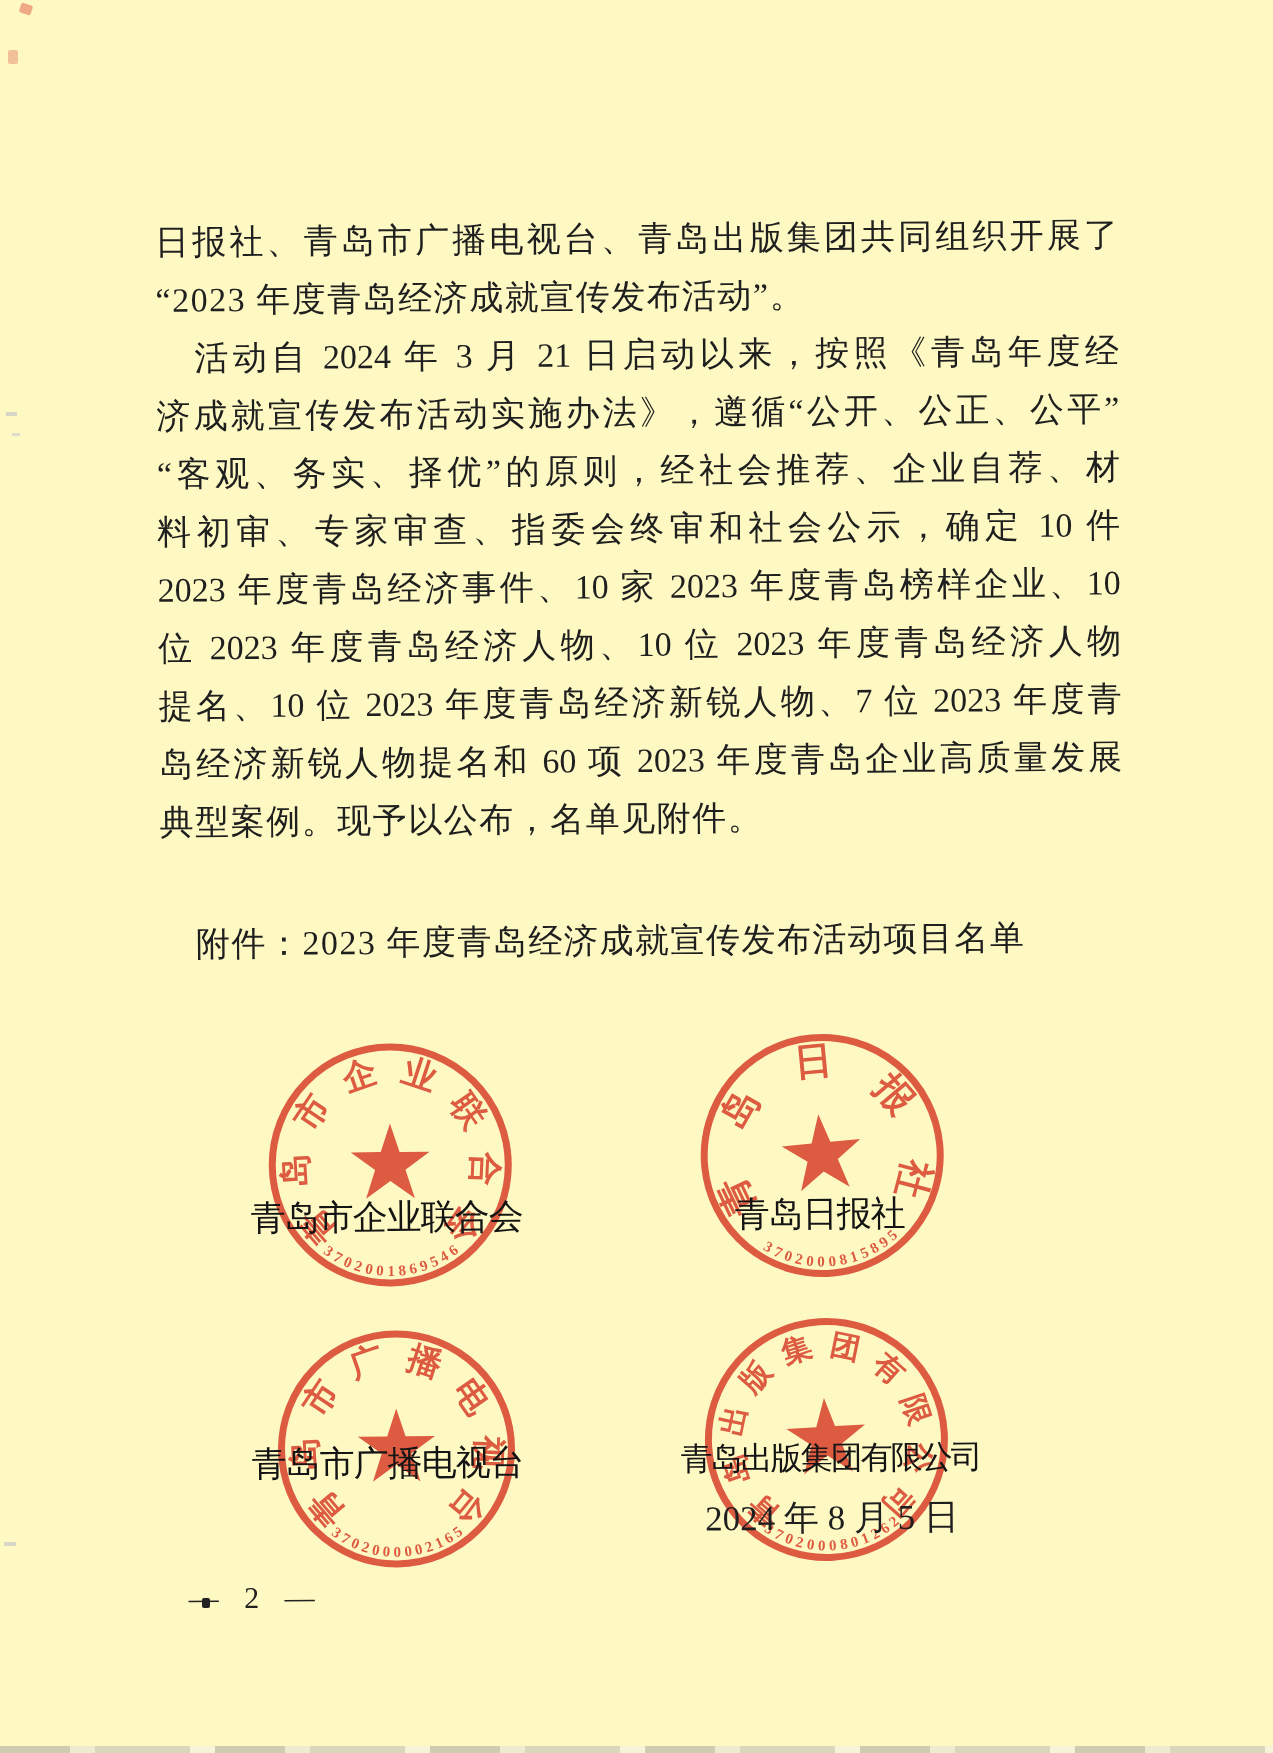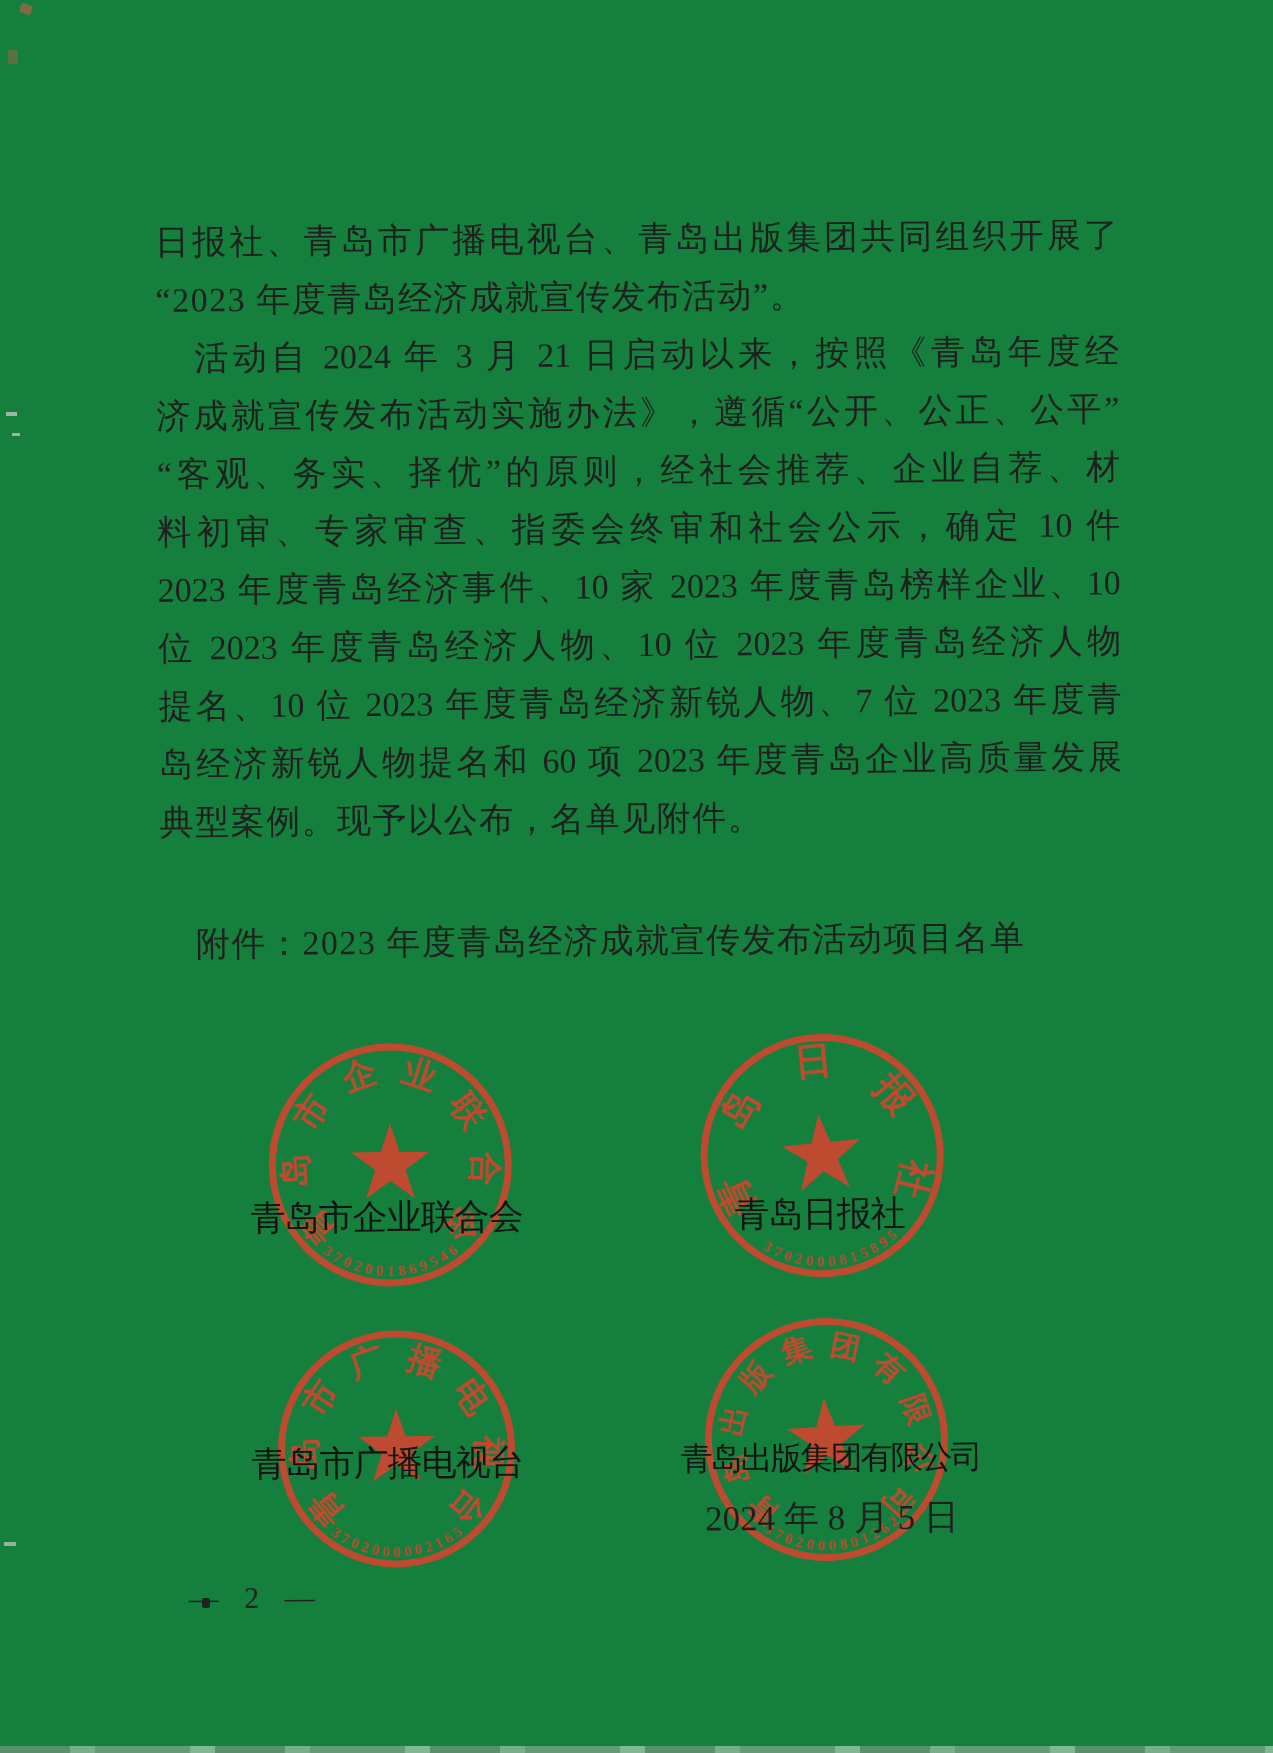--- a/index.html
+++ b/index.html
@@ -1,17 +1,17 @@
 <!DOCTYPE html>
 <html><head>
 <meta charset="utf-8">
 <style>
   html,body{margin:0;padding:0;background:#888;}
   .page{
-    position:relative;width:1273px;height:1753px;background:#15803d;overflow:hidden;
+    position:relative;width:1273px;height:1753px;background:#fef9c3;overflow:hidden;
     font-family:"Liberation Serif","DejaVu Serif",serif;color:#1f1f1f;margin:0 auto;
   }
   .tilt{position:absolute;left:0;top:0;width:100%;height:100%;transform:rotate(-0.45deg);}
   .body-block{position:absolute;left:160px;top:210px;width:963px;}
   .line{
     font-size:34px;height:58px;line-height:58px;letter-spacing:1.5px;white-space:nowrap;
   }
   .just{white-space:normal;letter-spacing:0;text-align:justify;text-align-last:justify;}
   .attachment{
     position:absolute;left:160px;top:918px;font-size:34px;letter-spacing:1.5px;white-space:nowrap;

